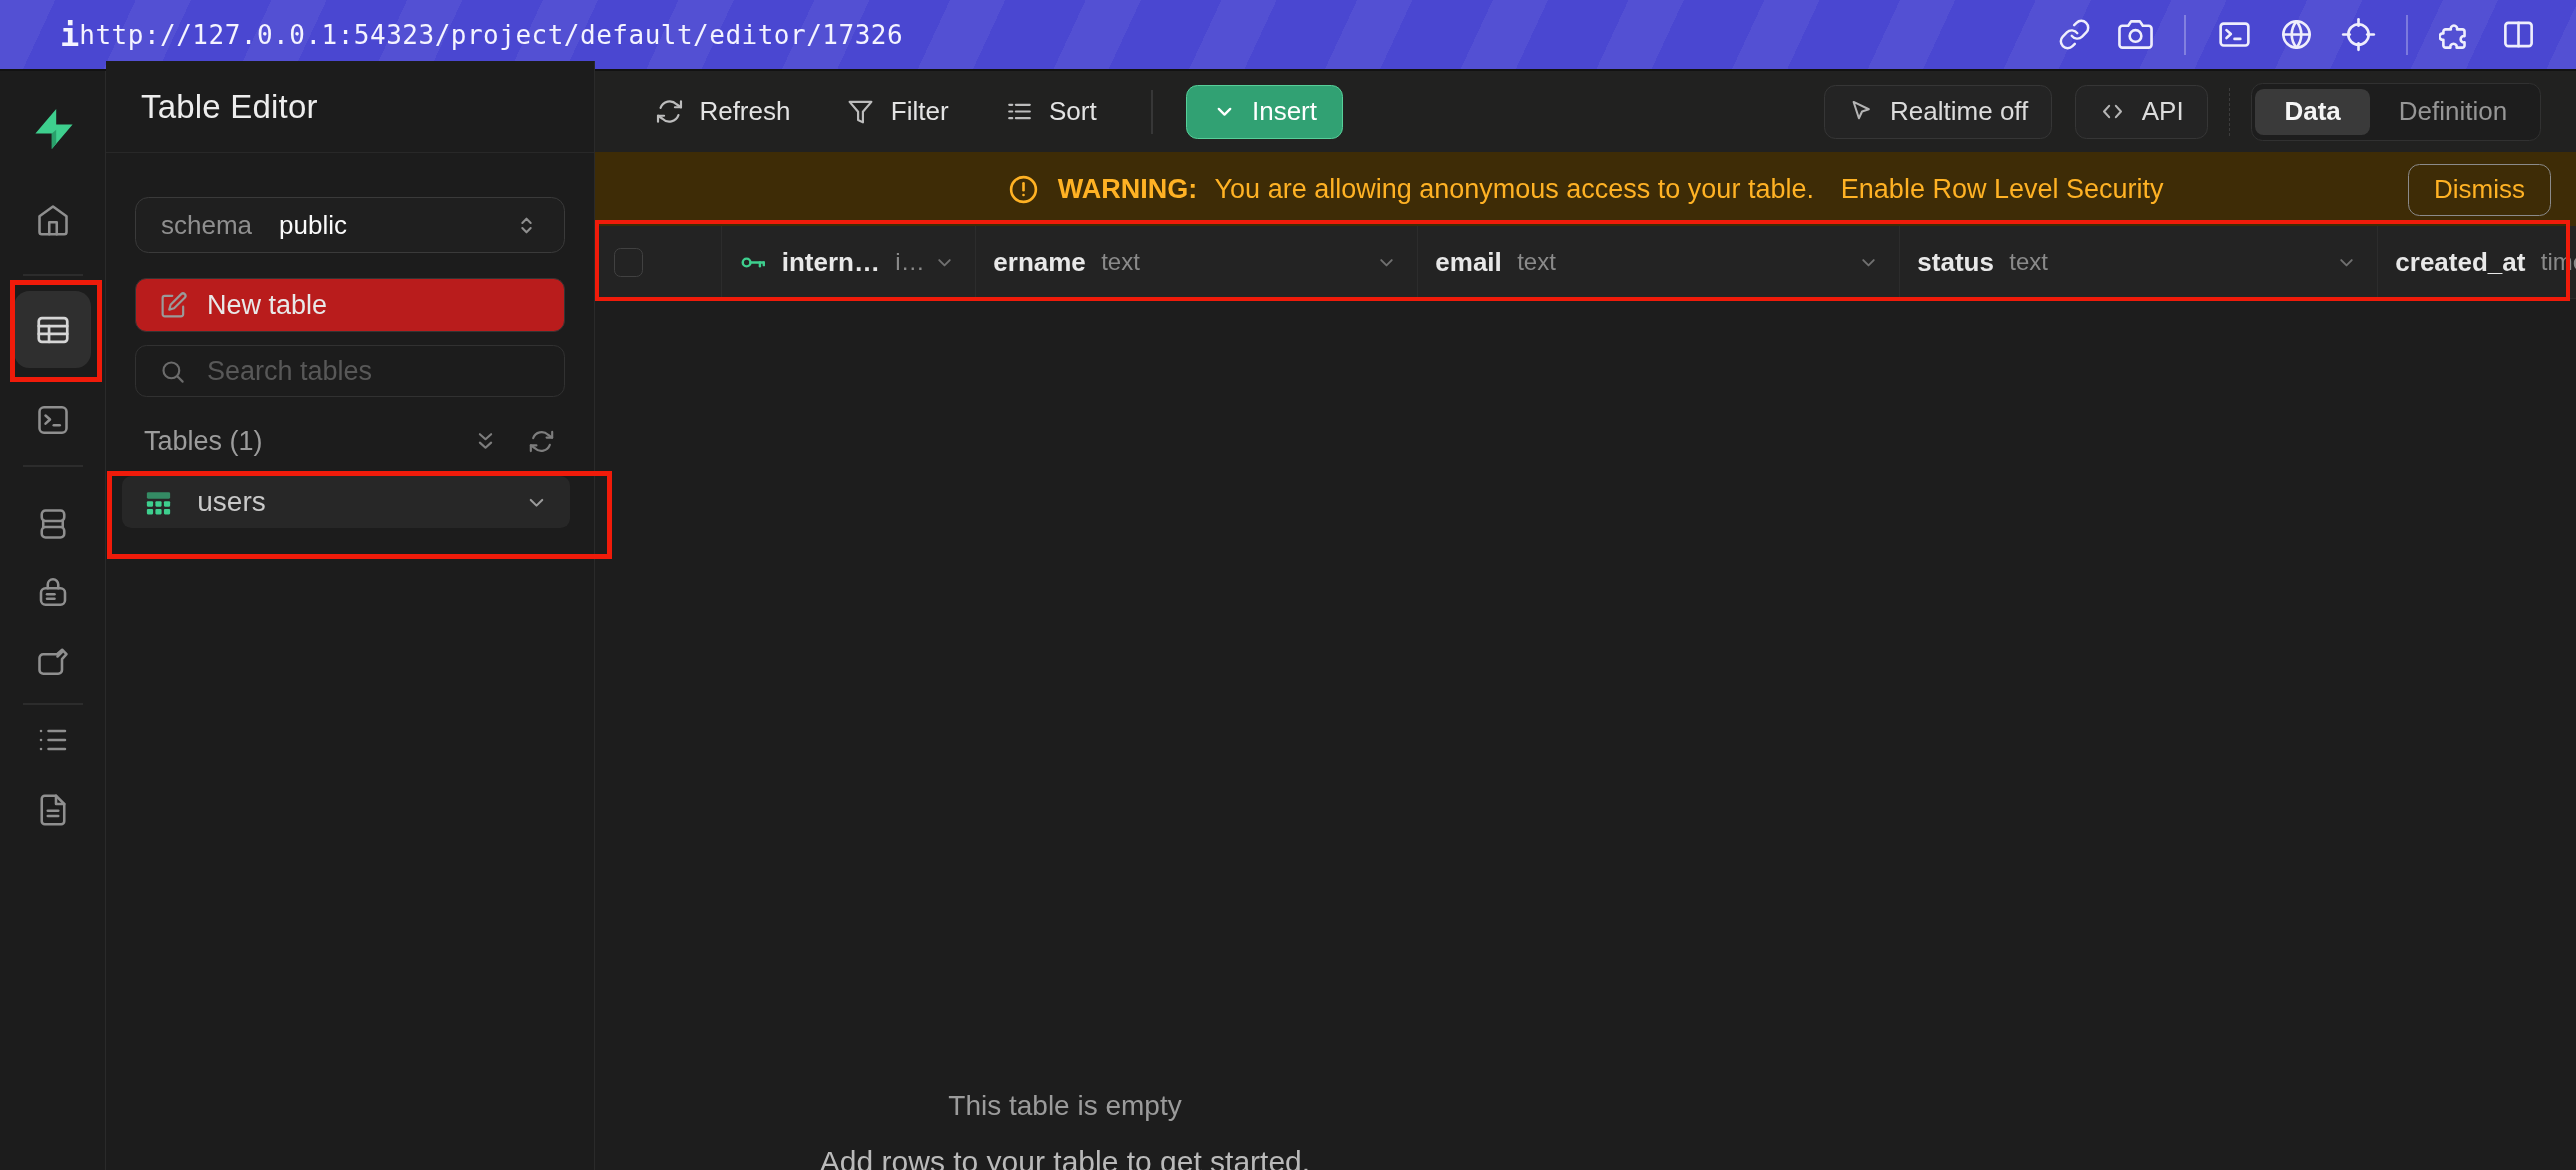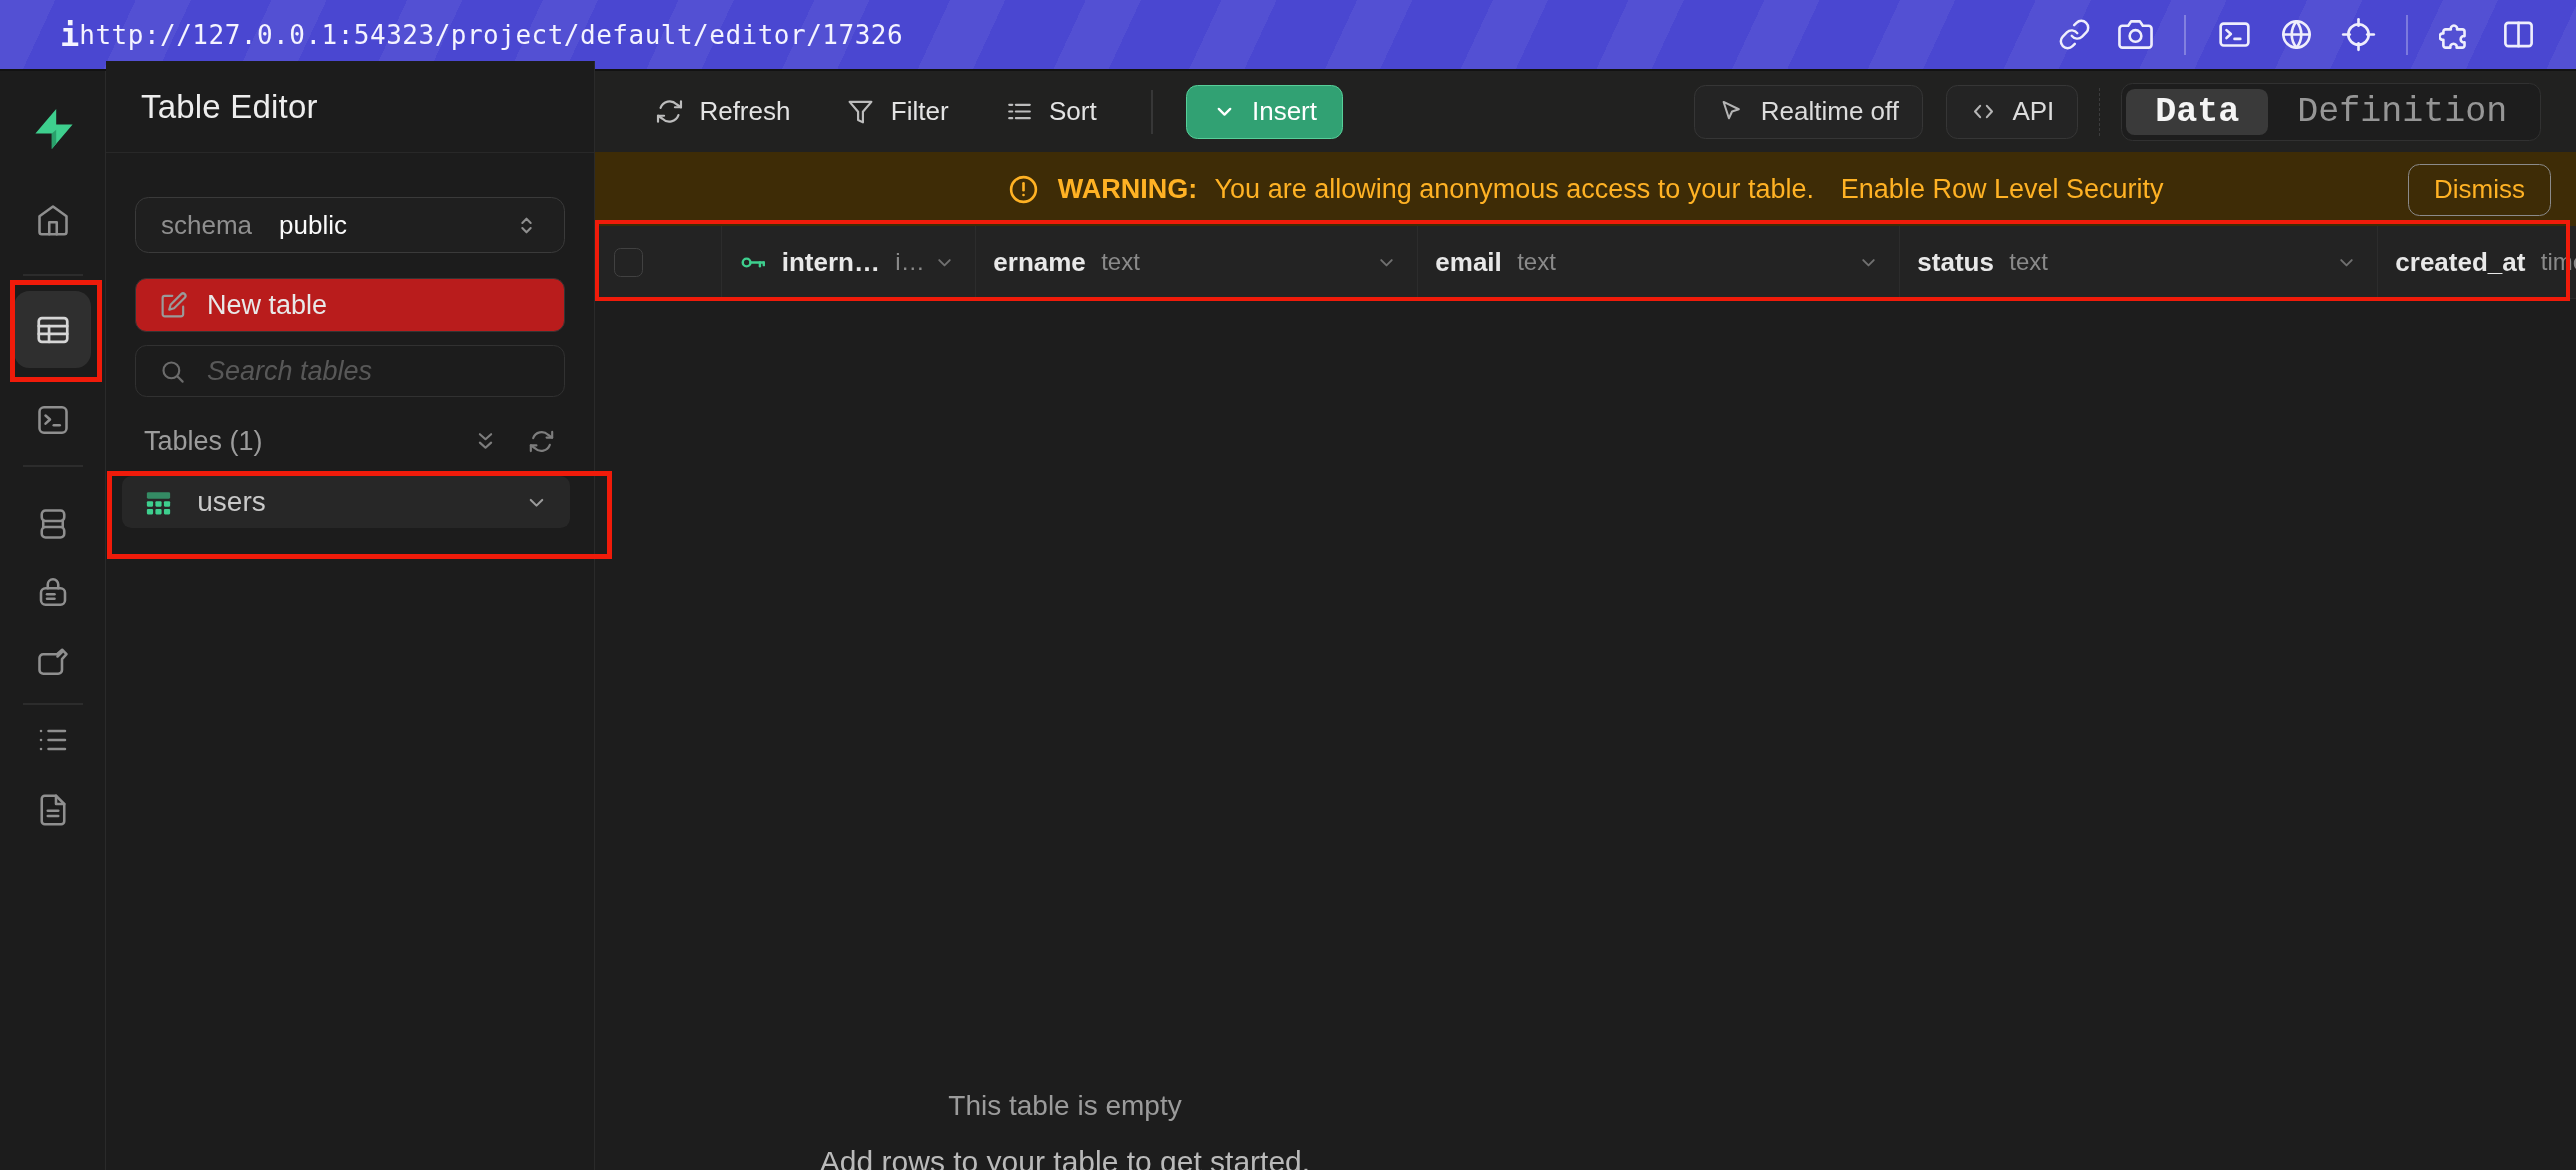--- a/index.html
+++ b/index.html
@@ -68,21 +68,21 @@
   }
   .new-table-btn .ic { color:#9a9a9a; }
   .search-box {
     position:absolute; left:29px; top:284px; width:430px; height:52px;
     border:1.9px solid #313131; border-radius:11.5px; background:transparent;
     display:flex; align-items:center; gap:19px; padding:0 23px;
   }
   .search-box .ic { color:#6b6b6b; }
   .search-input {
     background:transparent; border:none; outline:none; color:#cfcfcf;
-    font-family:"Liberation Sans", sans-serif; font-size:27px; width:317px;font-style:italic;
+    font-family:"Liberation Sans", sans-serif; font-size:27px; width:317px;
   }
   .search-input::placeholder { color:#585858; }
   .tables-head {
     position:absolute; left:38px; top:365px; width:411px;
     display:flex; align-items:center; color:#9c9c9c; font-size:27px;
   }
   .tables-head .icons { margin-left:auto; display:flex; align-items:center; gap:29px; color:#7d7d7d; }
   .users-row {
     position:absolute; left:16.3px; top:415px; width:448px; height:52px;
     background:#272727; border-radius:9.6px;
@@ -112,21 +112,21 @@
     border-radius:11.5px; display:flex; align-items:center; gap:15.4px;
     color:#dcdcdc; font-size:26px; cursor:pointer;
   }
   .ghost-btn .ic { color:#b5b5b5; }
   .rg-gap { width:23px; }
   .vdots { height:48px; border-left:1.9px dashed #3c3c3c; margin:0 21px; }
   .segmented {
     display:flex; align-items:center; background:#1d1d1d;
     border:1.9px solid #313131; border-radius:11.5px; padding:3.8px; height:58px;
   }
-  .segment { height:46px; padding:0 29px; display:flex; align-items:center; border-radius:8.6px; font-size:35px; cursor:pointer;font-family:Liberation Mono, monospace; }
+  .segment { height:46px; padding:0 29px; display:flex; align-items:center; border-radius:8.6px; font-size:26px; cursor:pointer; }
   .segment.active { background:#3a3a3a; color:#f5f5f5; font-weight:bold; }
   .segment.inactive { color:#969696; }
 
   .banner {
     position:absolute; left:0; right:0; top:81px; height:75px; background:#3e2c06;
     display:flex; align-items:center; justify-content:center; gap:17.3px;
     color:#ffb224; font-size:27px;
   }
   .banner .warn-ic { color:#ffb224; }
   .warn-bold { font-weight:bold; }

